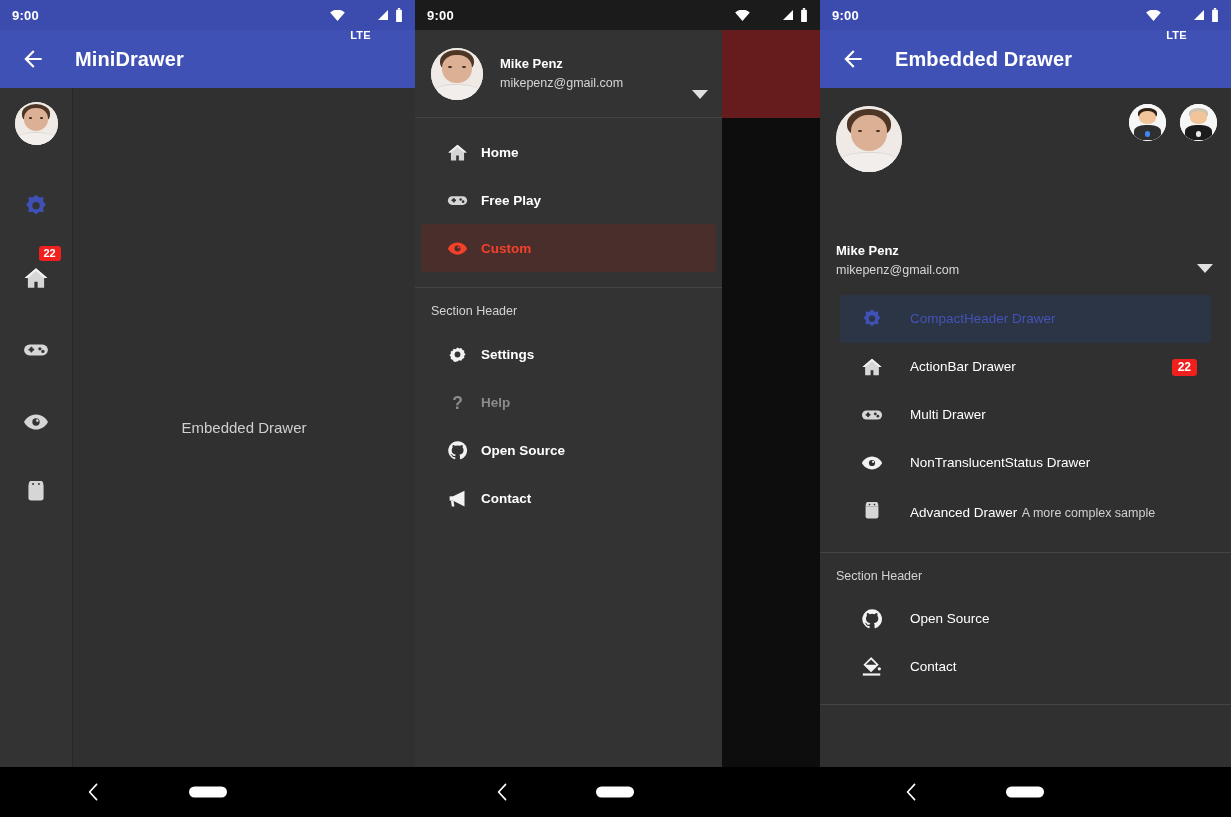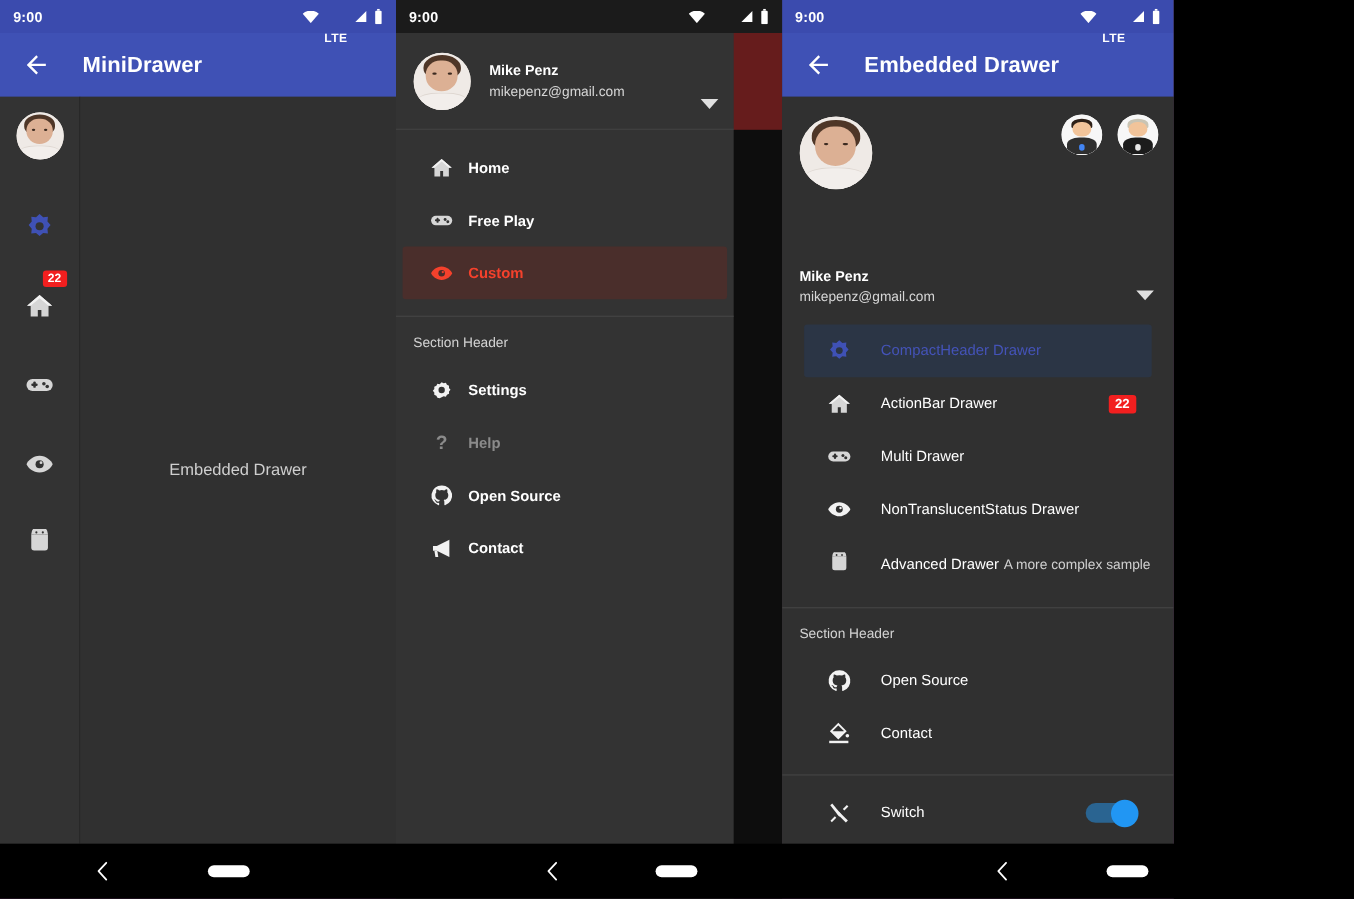--- a/index.html
+++ b/index.html
@@ -4,23 +4,23 @@
 <style>
   * { box-sizing: border-box; margin: 0; padding: 0; }
   html, body {
     width: 1231px; height: 817px;
     background: #000;
     font-family: "Liberation Sans", sans-serif;
     overflow: hidden;
   }
   .screen {
     position: relative;
-    width: 1067px; height: 817px;
+    width: 1231px; height: 817px;
     display: flex;
-    background: #701a75;
+    background: #7dd3fc;
   }
 
   
   .panel { position: relative; height: 817px; overflow: hidden; background: #303030; }
   .panel-1 { width: 415px; }
   .panel-2 { width: 405px; }
   .panel-3 { width: 411px; }
 
   
   .statusbar {
@@ -613,35 +613,20 @@
           </span>
           <span class="dtext">
             <span class="dlabel">Contact</span>
           </span>
         </div>
       </div>
 
       <div class="p3-sep" style="margin-top:13px;"></div>
 
       <div style="padding-top:8px;">
-        <div class="p3row tall">
-          <span class="dicon">
-            <svg viewBox="0 0 24 24">
-              <path d="M3 4.5l2-1.8 9 11-2 2z" fill="#f2f2f2"></path>
-              <path d="M19.5 4.2l-4 4 1.5 1.5 4-4z" fill="#f2f2f2"></path>
-              <path d="M20.5 19.5l-9-9-2 2 9 9z" fill="#f2f2f2"></path>
-              <path d="M3.2 19.8l4.4-4.4 1.4 1.4-4.4 4.4z" fill="#f2f2f2"></path>
-            </svg>
-          </span>
-          <span class="dtext">
-            <span class="dlabel">Switch</span>
-          </span>
-          <span class="switch-track"></span>
-          <span class="switch-knob"></span>
-        </div>
 
         <div class="p3row tall">
           
           
           
         </div>
       </div>
 
     </div>
   </div>

